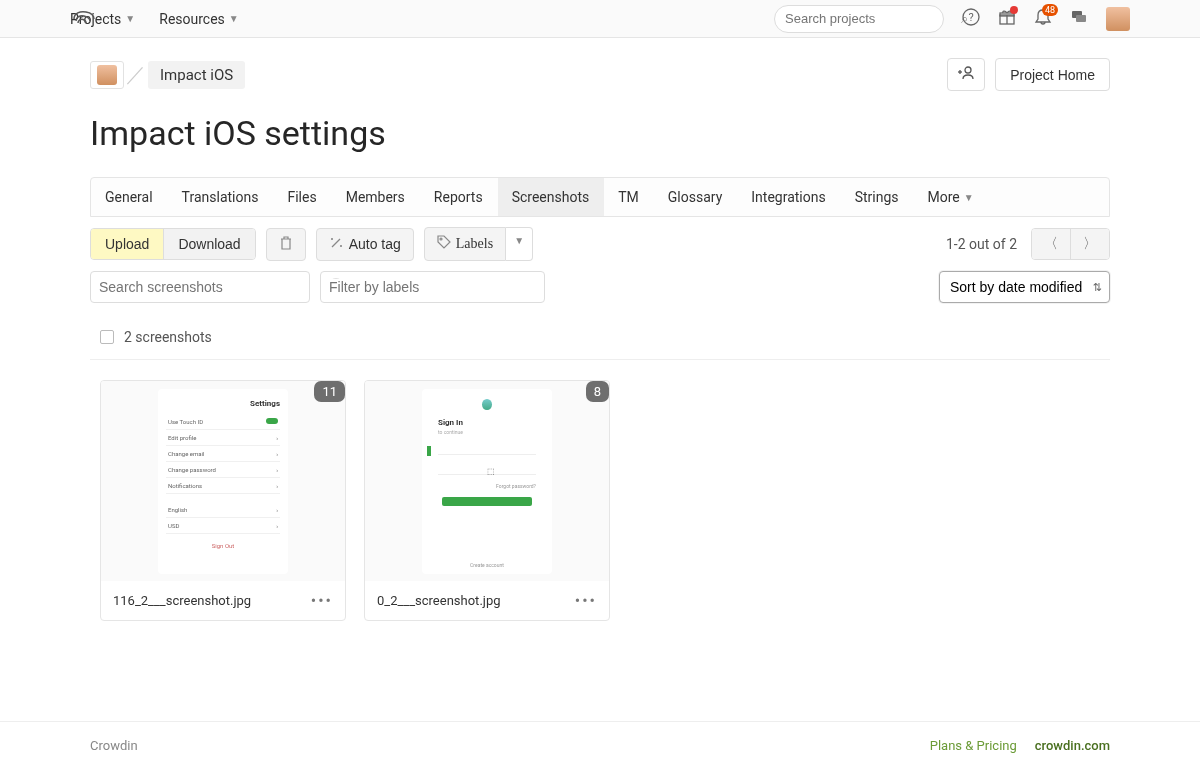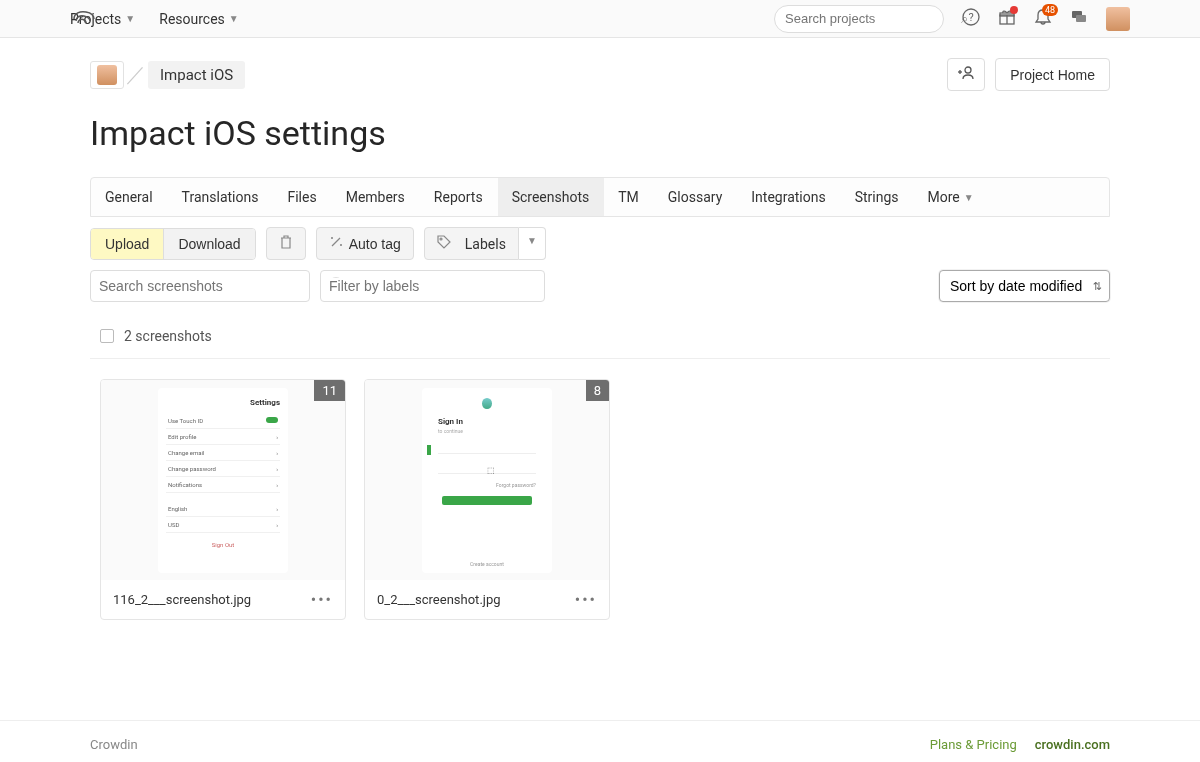--- a/index.html
+++ b/index.html
@@ -41,21 +41,21 @@
 .toolbar { display: flex; align-items: center; justify-content: space-between; padding: 10px 0; }
 .toolbar-left { display: flex; align-items: center; gap: 10px; }
 .btn-group { display: flex; border: 1px solid #ddd; border-radius: 4px; overflow: hidden; }
 .btn-group .btn-g { padding: 7px 14px; cursor: pointer; border: none; background: #fff; font-size: 14px; color: #333; }
 .btn-group .btn-g.active { background: #fef9c3; }
 .btn-group .btn-g.inactive { background: #f2f2f2; }
 .btn-group .btn-g + .btn-g { border-left: 1px solid #ddd; }
 .toolbar-btn { border: 1px solid #ddd; background: #f4f4f4; padding: 7px 12px; border-radius: 4px; cursor: pointer; font-size: 14px; color: #333; display: flex; align-items: center; gap: 6px; }
 .toolbar-btn .icon { color: #888; }
 .labels-group { display: flex; }
-.labels-main { border: 1px solid #ddd; background: #f4f4f4; padding: 7px 12px; border-radius: 4px 0 0 4px; display: flex; align-items: center; gap: 14px; cursor: pointer; }
+.labels-main { border: 1px solid #ddd; background: #f4f4f4; padding: 7px 12px; border-radius: 4px 0 0 4px; display: flex; align-items: center; gap: 5px; cursor: pointer; font-family: Liberation Serif, serif; }
 .labels-caret { border: 1px solid #ddd; border-left: none; background: #fff; padding: 7px 8px; border-radius: 0 4px 4px 0; cursor: pointer; font-size: 10px; color: #888; }
 .toolbar-right { display: flex; align-items: center; gap: 14px; color: #555; }
 .pager { display: flex; border: 1px solid #ddd; border-radius: 4px; overflow: hidden; }
 .pager .pg { padding: 6px 12px; background: #f4f4f4; cursor: pointer; color: #666; font-size: 14px; }
 .pager .pg + .pg { border-left: 1px solid #ddd; }
 
 .filter-row { display: flex; align-items: center; justify-content: space-between; padding: 0 0 12px; gap: 10px; }
 .filter-left { display: flex; gap: 10px; }
 .search-screenshots { border: 1px solid #ddd; border-radius: 4px; height: 32px; width: 220px; display: flex; align-items: center; padding: 0 8px; gap: 48px; }
 .search-screenshots input { border: none; outline: none; flex: 1; font-size: 14px; color: #555; }
@@ -65,21 +65,21 @@
 .sort-select { border: 1px solid #aaa; border-radius: 4px; box-shadow: 0 0 0 1px rgba(0,0,0,0.05); height: 32px; padding: 0 26px 0 10px; font-size: 14px; cursor: pointer; background: #fff; appearance: none; position: relative; }
 .sort-wrap { position: relative; }
 .sort-wrap::after { content: "⇅"; position: absolute; right: 8px; top: 50%; transform: translateY(-50%); font-size: 11px; color: #666; pointer-events: none; }
 
 .list-header { display: flex; align-items: center; gap: 10px; padding: 14px 0 14px 10px; border-bottom: 1px solid #eee; color: #555; }
 .checkbox { width: 14px; height: 14px; border: 1px solid #bbb; border-radius: 2px; cursor: pointer; }
 
 .cards { display: flex; gap: 18px; padding: 20px 0 40px 10px; }
 .card { width: 246px; border: 1px solid #e5e5e5; border-radius: 4px; overflow: hidden; background: #fff; }
 .thumb { height: 200px; background: #fafafa; position: relative; display: flex; align-items: center; justify-content: center; }
-.count-badge { position: absolute; top: 0; right: 0; background: #6e6e6e; color: #fff; font-size: 13px; padding: 3px 8px; }
+.count-badge { position: absolute; top: 0; right: 0; background: #6e6e6e; color: #fff; font-size: 13px; padding: 3px 8px; border-radius: 7px; }
 .card-footer { display: flex; align-items: center; justify-content: space-between; padding: 10px 12px; font-size: 13px; color: #333; }
 .more-icon { color: #777; cursor: pointer; font-size: 16px; letter-spacing: 2px; }
 
 
 .phone { width: 130px; height: 185px; background: #fff; border-radius: 4px; display: flex; flex-direction: column; padding: 6px 8px; font-size: 6px; color: #666; }
 .phone .ph-title { text-align: right; font-weight: bold; margin: 4px 0 6px; font-size: 8px; color: #333; }
 .phone .ph-row { display: flex; justify-content: space-between; padding: 4px 2px; border-bottom: 1px solid #f0f0f0; }
 .phone .ph-green-btn { background: #3aa648; height: 10px; width: 90px; margin: 6px auto; border-radius: 2px; }
 .phone .ph-green-pill { width: 12px; height: 6px; background: #3aa648; border-radius: 3px; }
 .phone .ph-signout { text-align: center; margin-top: 8px; color: #c66; }
@@ -229,20 +229,27 @@
             <svg width="14" height="14" viewBox="0 0 14 14" stroke="#888" stroke-width="1.2" fill="none">
                 <path d="M1 1 L7 1 L13 7 L7 13 L1 7 Z"></path>
                 <circle cx="4" cy="4" r="1"></circle>
               </svg>
           </span>
           <span>Labels</span>
         </div>
         <div class="labels-caret">▼</div>
       </div>
     </div>
+    <div class="toolbar-right">
+      <span>1-2 out of 2</span>
+      <div class="pager">
+        <div class="pg">〈</div>
+        <div class="pg">〉</div>
+      </div>
+    </div>
   </div>
 
   <div class="filter-row">
     <div class="filter-left">
       <div class="search-screenshots">
         <input placeholder="Search screenshots" style="">
         <span class="hint-icon">
           <svg width="16" height="16" viewBox="0 0 16 16">
               <circle cx="8" cy="8" r="7" fill="#e0e0e0"></circle>
               <text x="8" y="12" text-anchor="middle" font-size="10" fill="#fff">?</text>

